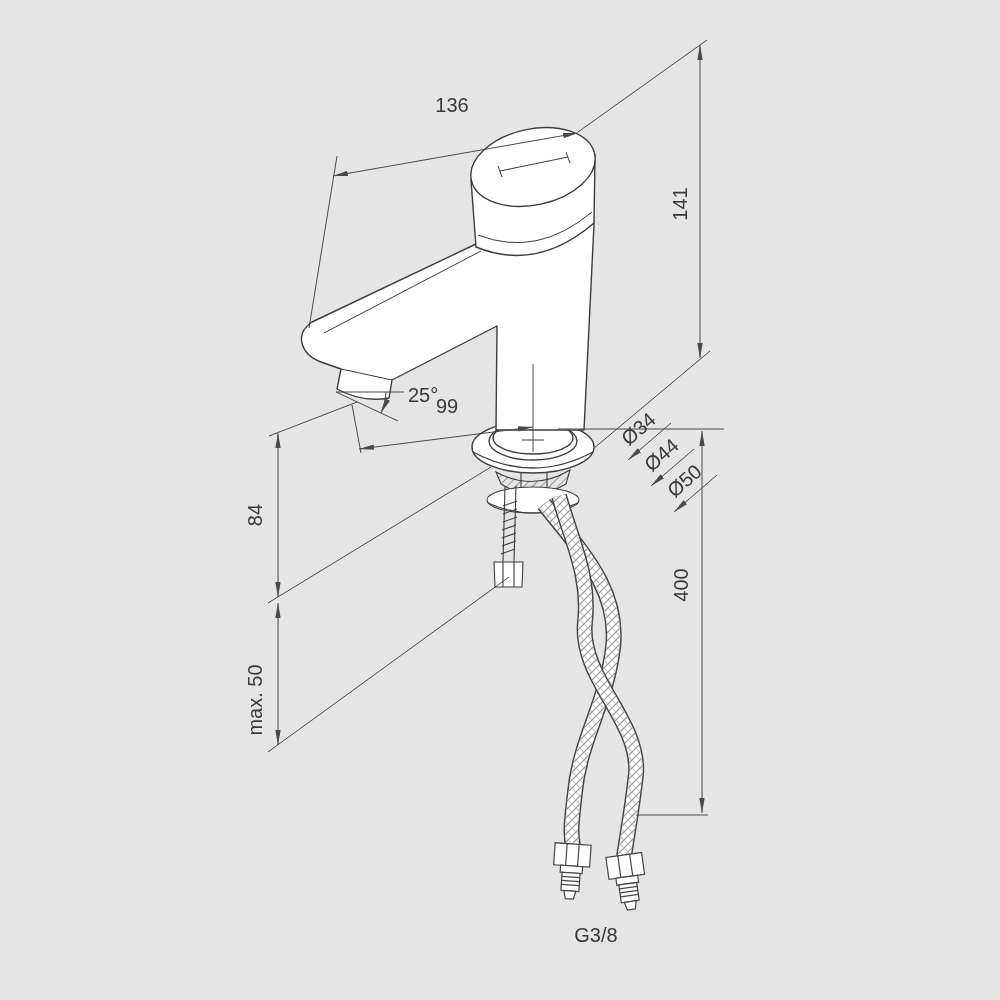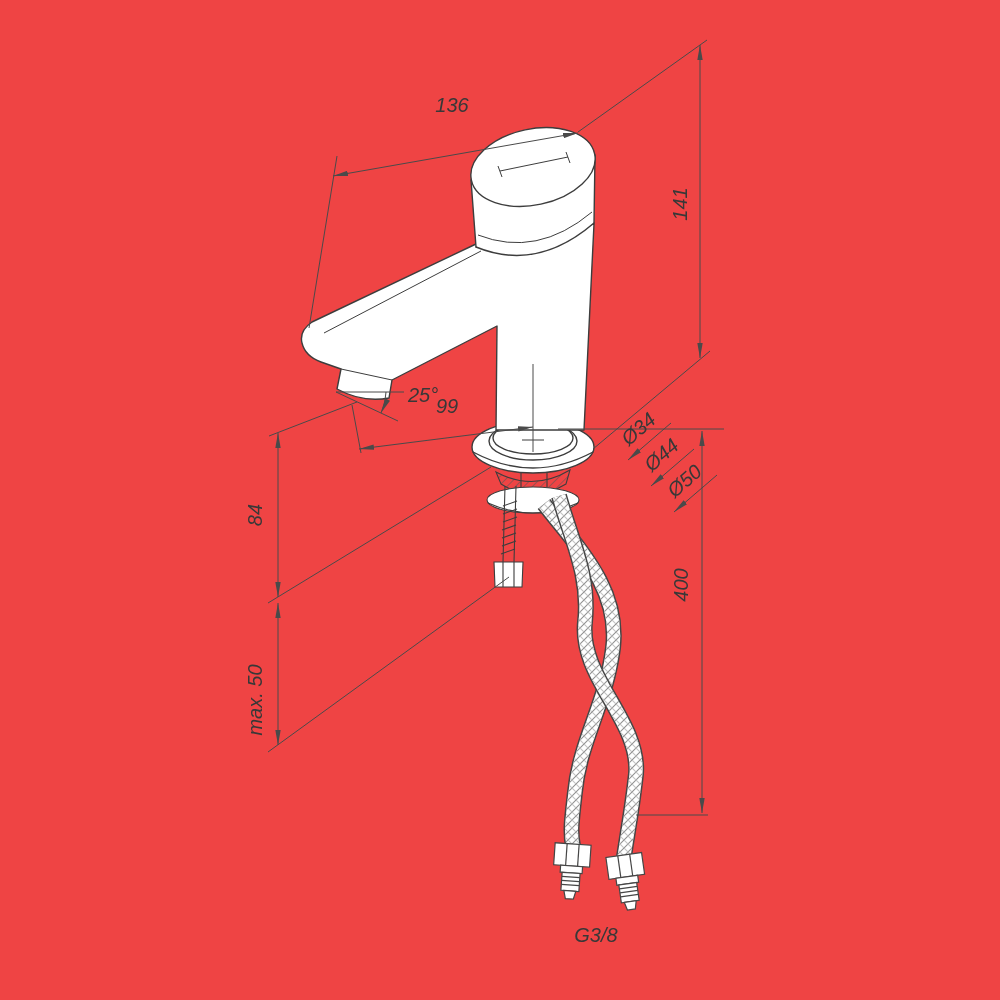--- a/index.html
+++ b/index.html
@@ -1,16 +1,16 @@
 <!DOCTYPE html>
 <html><head>
 <meta charset="utf-8">
 <style>
   html,body{margin:0;padding:0;background:#fff;}
-  .canvas{width:1000px;height:1000px;background:#ef4444;position:relative;overflow:hidden;font-style:italic;}
+  .canvas{width:1000px;height:1000px;background:#e5e5e5;position:relative;overflow:hidden;}
   svg{display:block;}
   .obj{stroke:#3d3d3d;stroke-width:1.4;fill:none;stroke-linecap:round;stroke-linejoin:round;}
   .objf{stroke:#3d3d3d;stroke-width:1.4;fill:#ffffff;stroke-linejoin:round;}
   .fillonly{fill:#ffffff;stroke:none;}
   .thin{stroke:#3d3d3d;stroke-width:1;fill:none;}
   .dim{stroke:#4a4a4a;stroke-width:1;fill:none;}
   .dim-text{font-family:"Liberation Sans",sans-serif;font-size:20px;fill:#383838;}
   .hose-outer{stroke:#464646;stroke-width:16;fill:none;}
   .hose-inner{stroke:#ffffff;stroke-width:13;fill:none;}
   .hose-braid{stroke:url(#braid);stroke-width:13;fill:none;}

